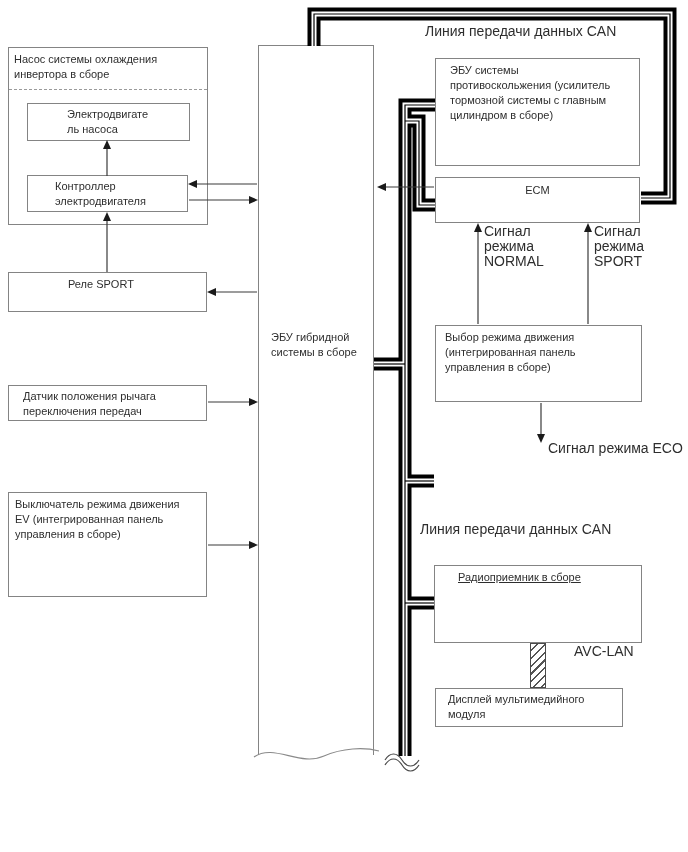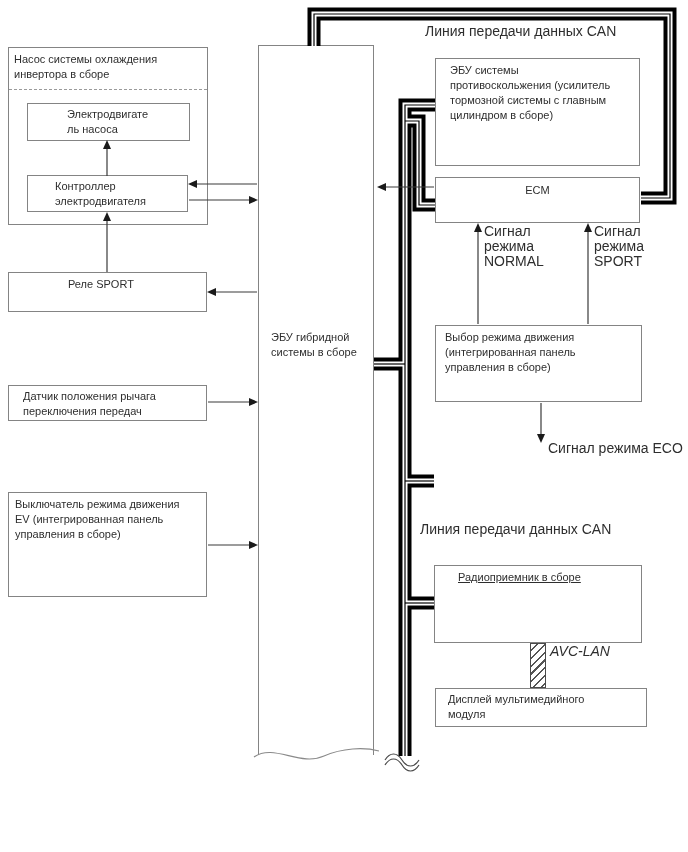--- a/index.html
+++ b/index.html
@@ -24,28 +24,28 @@
   #box-igct-relay{left:8px;top:272px;width:199px;height:40px;padding:4px 2px 0 59px;}
   #box-shift-sensor{left:8px;top:385px;width:199px;height:36px;padding:3px 2px 0 14px;}
   #box-ev-switch{left:8px;top:492px;width:199px;height:105px;padding:4px 2px 4px 6px;}
   #box-hybrid-ecu{left:258px;top:45px;width:116px;height:710px;border-bottom:none;}
   #box-hybrid-ecu .lbl{position:absolute;left:12px;top:284px;}
   #box-skid-ecu{left:435px;top:58px;width:205px;height:108px;padding:4px 2px 0 14px;}
   #box-ecm{left:435px;top:177px;width:205px;height:46px;padding:5px 0 0 0;text-align:center;}
   #box-drive-mode{left:435px;top:325px;width:207px;height:77px;padding:4px 2px 0 9px;}
   #box-ac-control{left:434px;top:443px;width:208px;height:77px;padding:4px 2px 0 23px;}
   #box-radio{left:434px;top:565px;width:208px;height:78px;padding:4px 2px 0 23px;text-decoration:underline;}
-  #box-display{left:435px;top:688px;width:212px;height:39px;padding:3px 2px 0 12px;}
+  #box-display{left:435px;top:688px;width:188px;height:39px;padding:3px 2px 0 12px;}
   
   #label-can-top{left:425px;top:24px;}
   #label-can-mid{left:420px;top:522px;}
   #label-signal-normal{left:484px;top:224px;}
   #label-signal-sport{left:594px;top:224px;}
   #label-signal-eco{left:548px;top:401px;margin-top:40px;}
-  #label-avc-lan{left:550px;top:644px;font-style:italic;}
+  #label-avc-lan{left:574px;top:644px;}
   
   #avc-bar{
     position:absolute;left:530px;top:643px;width:16px;height:45px;box-sizing:border-box;
     border:1px solid #4a4a4a;
     background:repeating-linear-gradient(135deg,#ffffff 0 4px,#555555 4px 5.5px);
   }
   svg{position:absolute;left:0;top:0;}
   .bus13{stroke:#000000;stroke-width:13;fill:none;stroke-linejoin:miter;}
   .bus5{stroke:#ffffff;stroke-width:5;fill:none;stroke-linejoin:miter;}
   .bus1{stroke:#000000;stroke-width:1.2;fill:none;stroke-linejoin:miter;}

